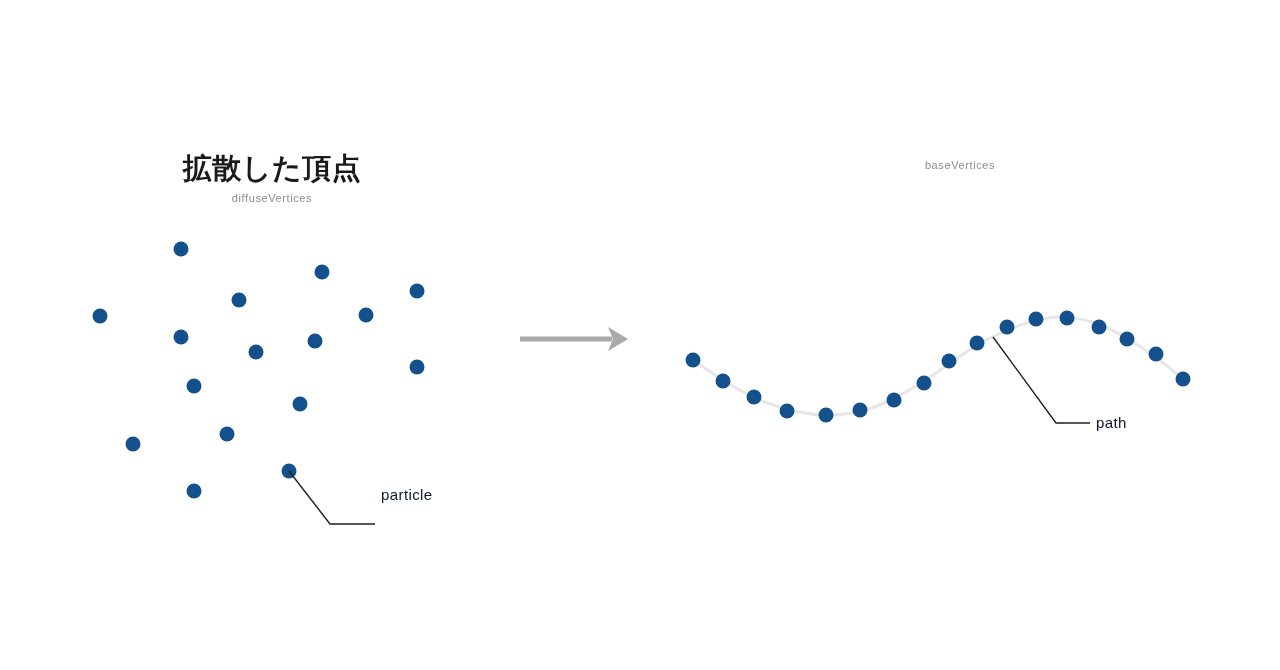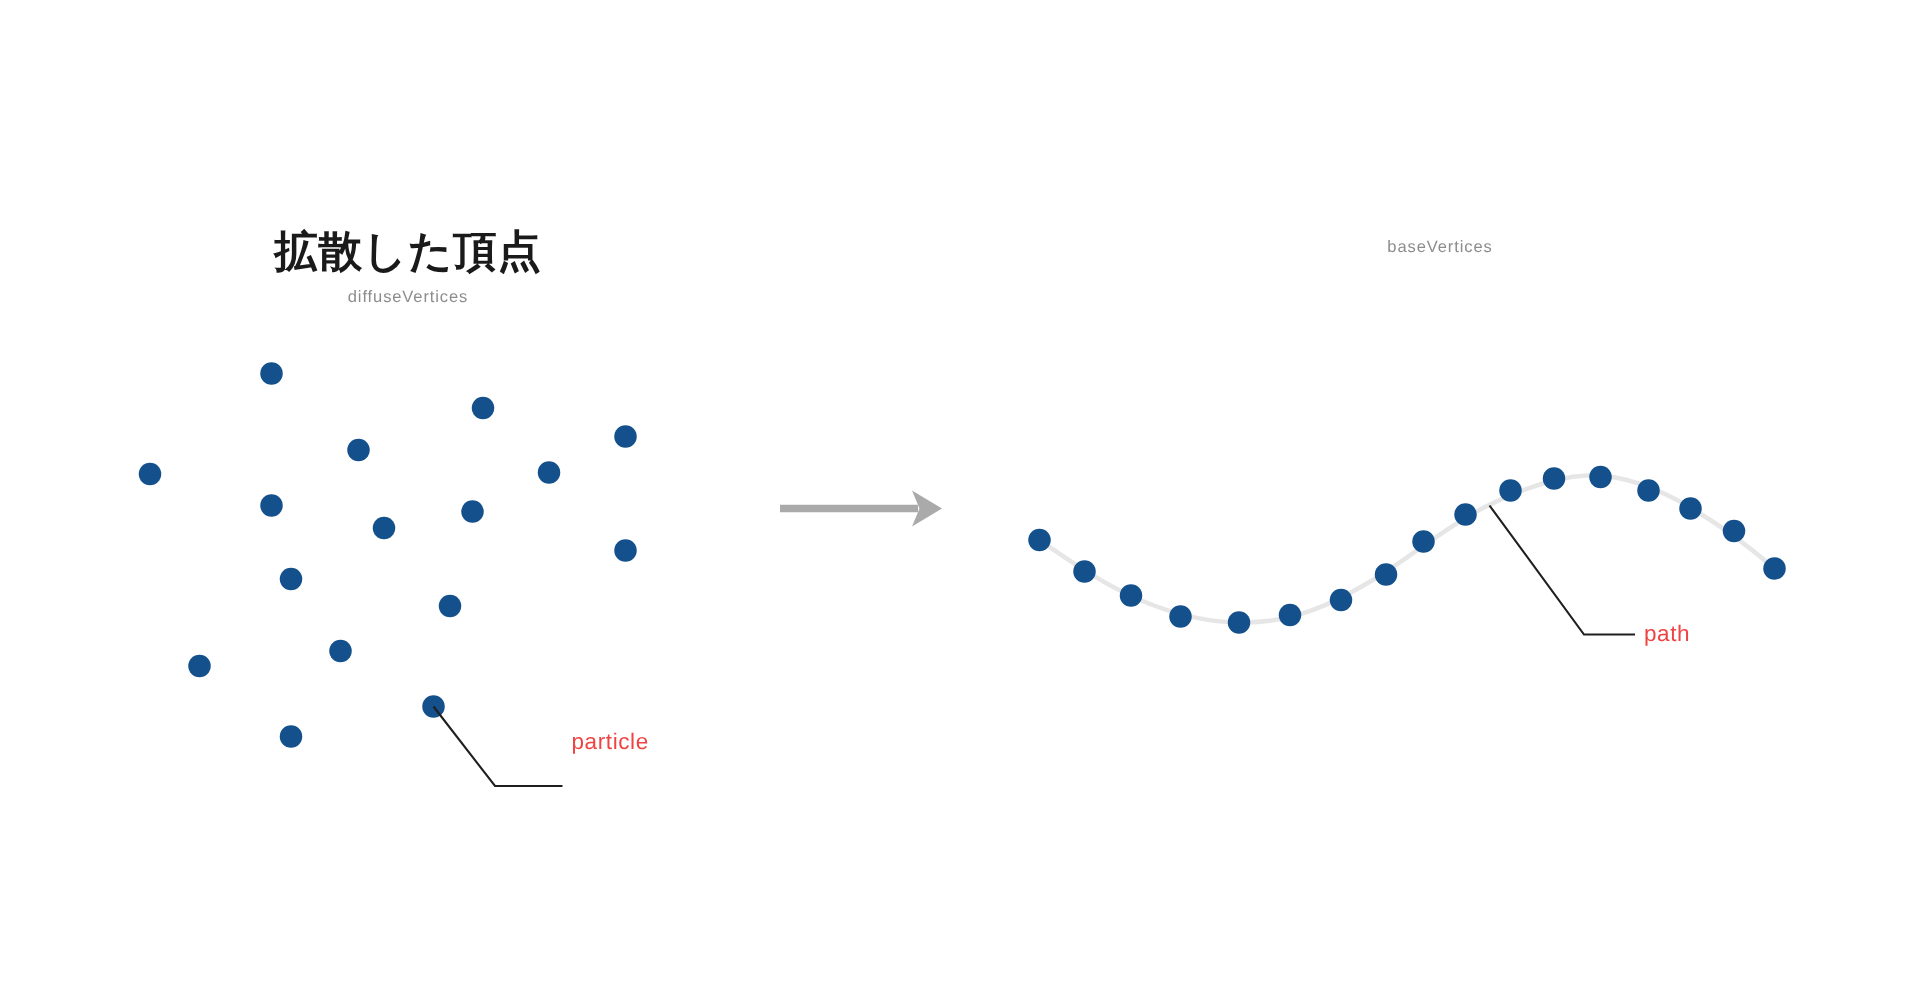--- a/index.html
+++ b/index.html
@@ -69,21 +69,21 @@
     width: 1280px;
     height: 670px;
     overflow: visible;
     pointer-events: none;
   }
 
   .annotation-text {
     position: absolute;
     font-size: 15px;
     font-weight: 400;
-    color: #ef4444;
+    color: #0f172a;
     letter-spacing: 0.4px;
     white-space: nowrap;
   }
   #label-particle { left: 381px; top: 486px; }
   #label-path     { left: 1096px; top: 414px; }
 </style>
 </head>
 <body>
 
 <div id="stage">

